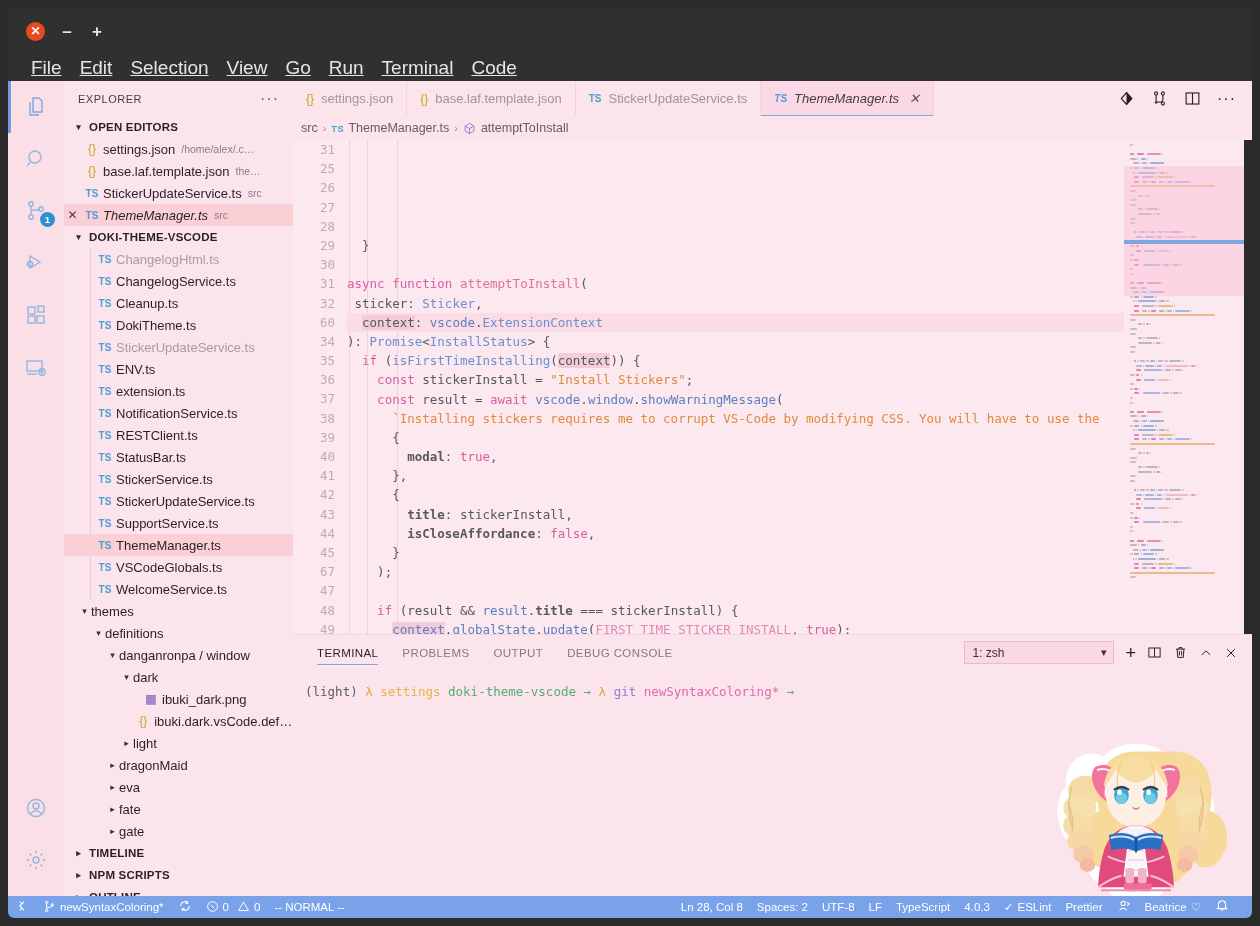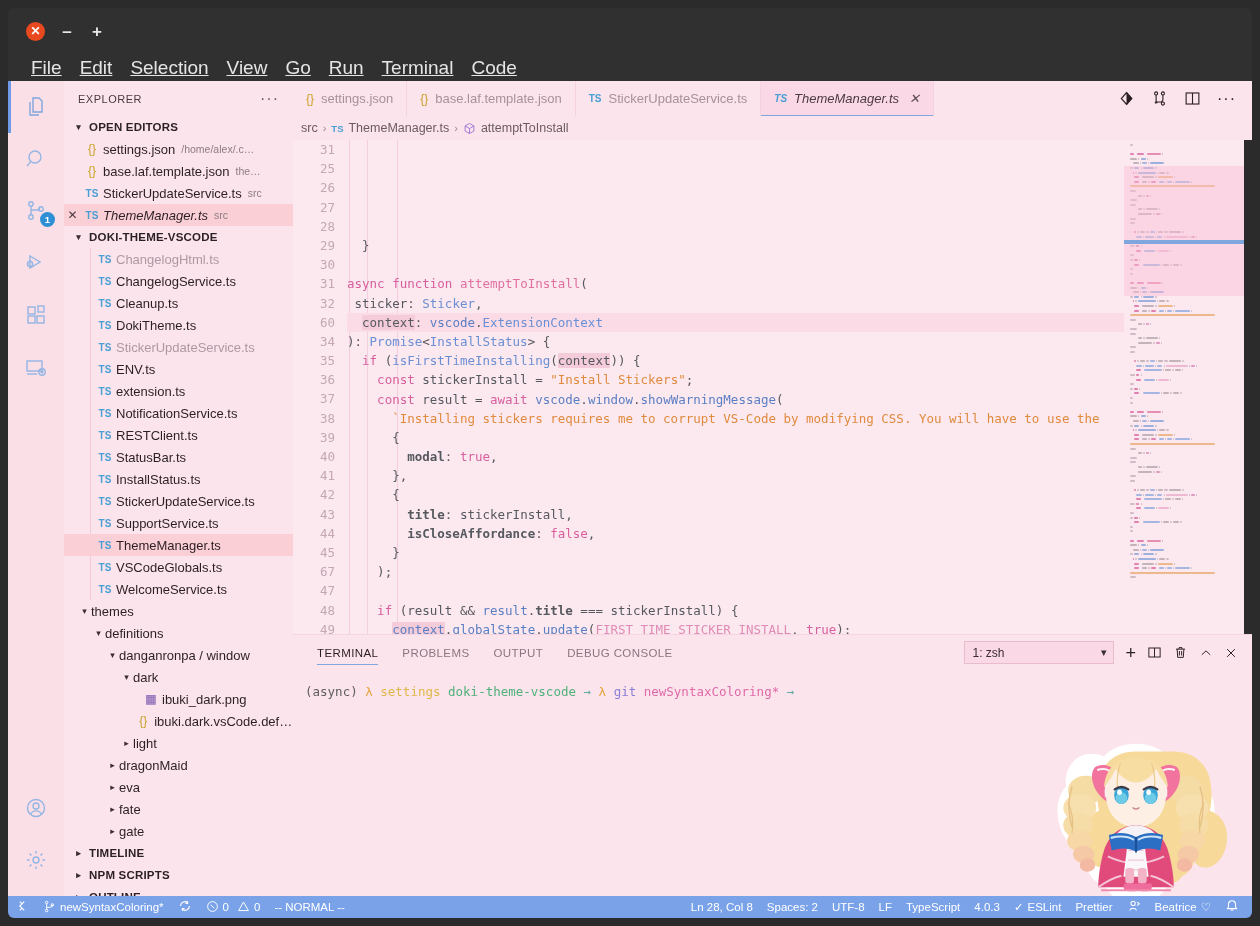--- a/index.html
+++ b/index.html
@@ -275,21 +275,21 @@
   
   .statusbar {
     height: 22px; min-height: 22px;
     background: #7aa2e8;
     display: flex; align-items: center;
     color: #ffffff; font-size: 11.5px;
     margin: 0 8px 8px 8px;
     border-radius: 0 0 6px 6px;
   }
   .sb-left { display: flex; align-items: center; }
-  .sb-right { margin-left: auto; display: flex; align-items: center; padding-right: 6px; }
+  .sb-right { margin-left: auto; display: flex; align-items: center; padding-right: 16px; }
   .sb-cell {
     display: flex; align-items: center; gap: 4px;
     padding: 0 7px; height: 22px; cursor: pointer; white-space: nowrap;
   }
   svg { overflow: visible; }
 </style>
 </head>
 <body>
 
 <div class="app">
@@ -485,21 +485,21 @@
               <span class="fname">RESTClient.ts</span>
             </div>
           <div class="row">
               <span style="width:30px"></span>
               <span class="ficon ts">TS</span>
               <span class="fname">StatusBar.ts</span>
             </div>
           <div class="row">
               <span style="width:30px"></span>
               <span class="ficon ts">TS</span>
-              <span class="fname">InstallStatus.ts</span>
+              <span class="fname">StickerService.ts</span>
             </div>
           <div class="row">
               <span style="width:30px"></span>
               <span class="ficon ts">TS</span>
               <span class="fname">StickerUpdateService.ts</span>
             </div>
           <div class="row">
               <span style="width:30px"></span>
               <span class="ficon ts">TS</span>
               <span class="fname">SupportService.ts</span>
@@ -1102,21 +1102,21 @@
                 </svg>
             </span>
             <span class="pa-btn">
               <svg width="14" height="14" viewBox="0 0 20 20" fill="none" stroke="#2a1f24" stroke-width="1.4">
                   <path d="M4.5 4.5l11 11M15.5 4.5l-11 11"></path>
                 </svg>
             </span>
           </div>
         </div>
         <div class="termbody">
-          <span class="t-base">(async)</span>
+          <span class="t-base">(light)</span>
           <span> </span><span class="t-lam">λ</span>
           <span> </span><span class="t-user">settings</span>
           <span> </span><span class="t-dir">doki-theme-vscode</span>
           <span> </span><span class="t-arrow">→</span>
           <span> </span><span class="t-lam">λ</span>
           <span> </span><span class="t-git">git</span>
           <span> </span><span class="t-branch">newSyntaxColoring*</span>
           <span> </span><span class="t-arrow">→</span>
         </div>
 

